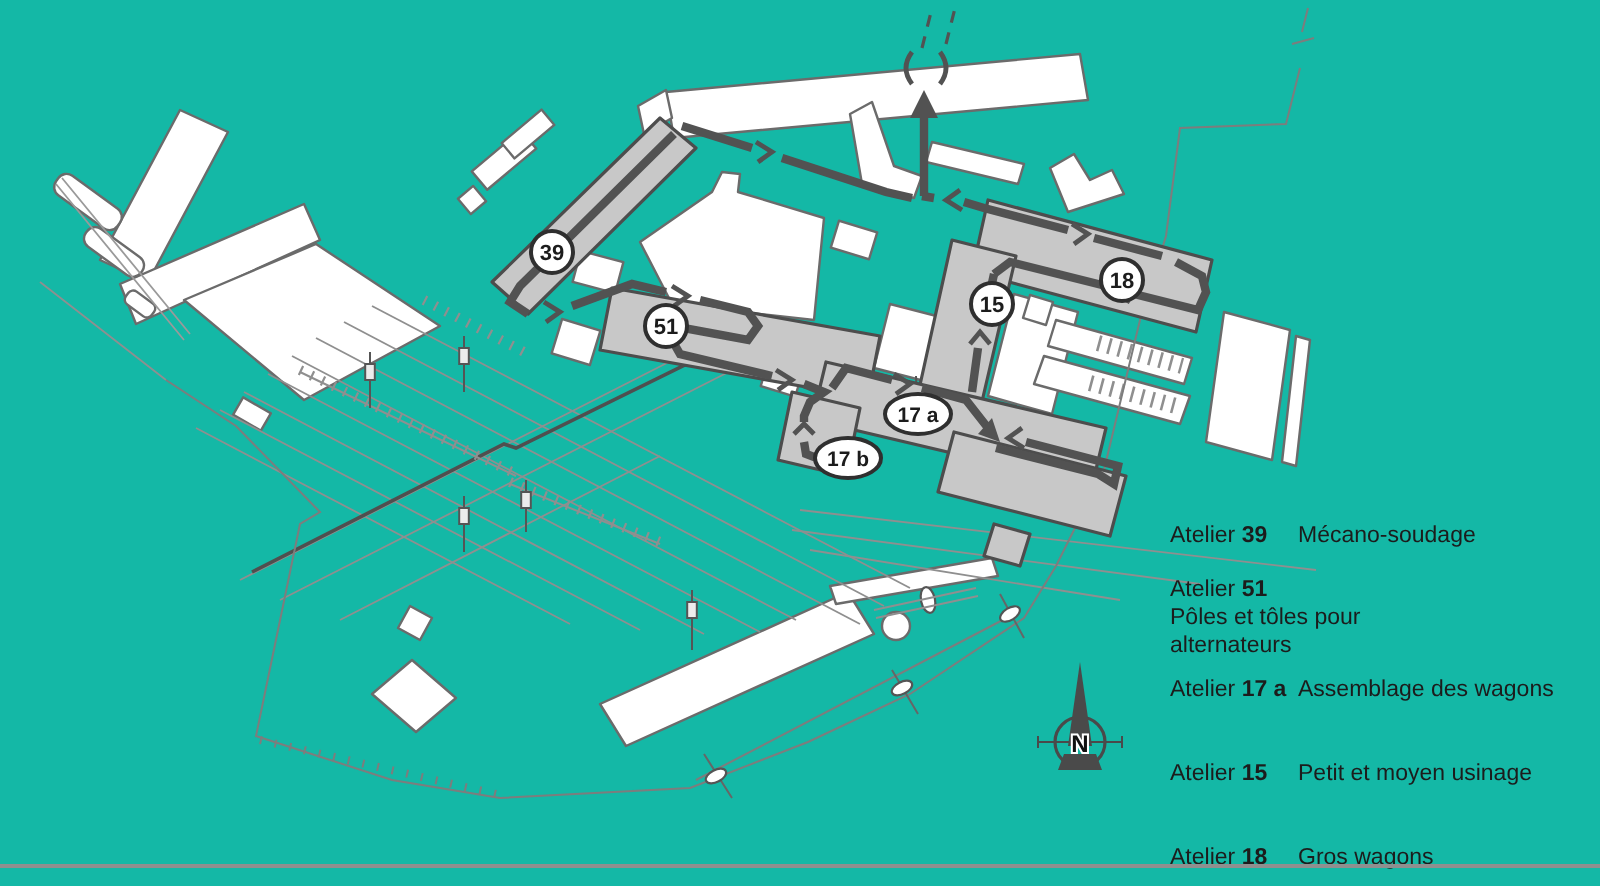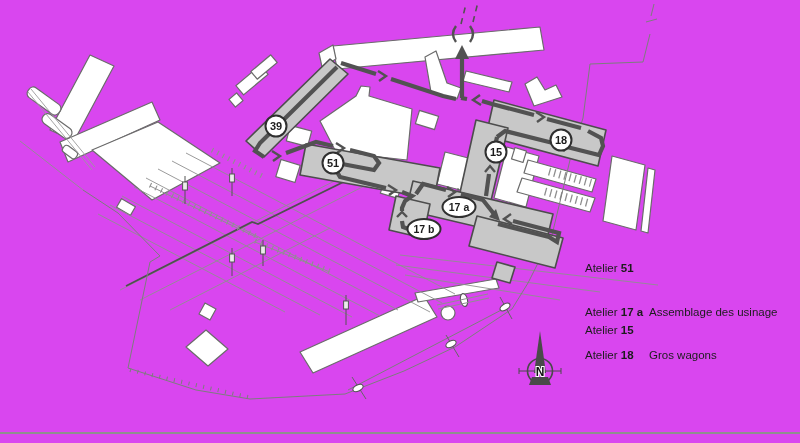--- a/index.html
+++ b/index.html
@@ -1,26 +1,26 @@
 <!DOCTYPE html>
 <html><head>
 <meta charset="utf-8">
 <style>
   html,body{margin:0;padding:0;background:#fff;}
-  #stage{position:relative;width:800px;height:443px;background:#d946ef;overflow:hidden;
+  #stage{position:relative;width:800px;height:443px;background:#14b8a6;overflow:hidden;
          font-family:"Liberation Sans",sans-serif;}
   #map-svg{position:absolute;left:0;top:0;}
   .legend{position:absolute;left:585px;top:261px;width:212px;color:#1c1c1c;
           font-size:11.5px;line-height:14px;}
   .legend-row{display:flex;}
   .legend-row.m13{margin-bottom:13px}
-  .legend-row.m10{margin-bottom:22px}
+  .legend-row.m10{margin-bottom:0}
   .legend-row.m8{margin-bottom:8px}
-  .legend-row.m12{margin-bottom:4px}
-  .legend-row.m11{margin-bottom:11px}
+  .legend-row.m12{margin-bottom:28px}
+  .legend-row.m11{margin-bottom:28px}
   .legend-atelier{flex:0 0 64px;white-space:nowrap;}
   .legend-atelier b{font-weight:bold;}
   .legend-desc{flex:0 0 148px;max-width:148px;}
   .bottom-rule{position:absolute;left:0;top:432px;width:800px;height:2px;background:#8f8f8f;}
   text{font-family:"Liberation Sans",sans-serif;}
 </style>
 </head>
 <body>
 
 <div id="stage">
@@ -227,31 +227,37 @@
   <g>
     <path d="M 519,371 L 561,371 M 519,368 L 519,374 M 561,368 L 561,374" stroke="#4a4a4a" stroke-width="1" fill="none"></path>
     <circle cx="540" cy="371" r="12.5" fill="none" stroke="#4a4a4a" stroke-width="1.6"></circle>
     <polygon points="540,331 546,373 534,373" fill="#4a4a4a"></polygon>
     <polygon points="532,377 548,377 551,385 529,385" fill="#4a4a4a"></polygon>
     <text x="540" y="376" font-size="12" font-weight="bold" text-anchor="middle" fill="#111" stroke="#ffffff" stroke-width="2" style="paint-order:stroke">N</text>
   </g>
 </svg>
 
   <div class="legend">
+    <div class="legend-row m13">
+      <span class="legend-atelier"><span>Atelier</span>&nbsp;<b>39</b></span>
+      <span class="legend-desc">Mécano-soudage</span>
+    </div>
     <div class="legend-row m10">
       <span class="legend-atelier"><span>Atelier</span>&nbsp;<b>51</b></span>
     </div>
     <div class="legend-row m8">
+      <span class="legend-desc">Pôles et tôles pour alternateurs</span>
     </div>
     <div class="legend-row m12">
       <span class="legend-atelier"><span>Atelier</span>&nbsp;<b>17 a</b></span>
-      <span class="legend-desc">Assemblage des usinage</span>
+      <span class="legend-desc">Assemblage des wagons</span>
     </div>
     <div class="legend-row m11">
       <span class="legend-atelier"><span>Atelier</span>&nbsp;<b>15</b></span>
+      <span class="legend-desc">Petit et moyen usinage</span>
     </div>
     <div class="legend-row">
       <span class="legend-atelier"><span>Atelier</span>&nbsp;<b>18</b></span>
       <span class="legend-desc">Gros wagons</span>
     </div>
   </div>
 
   <div class="bottom-rule"></div>
 </div>
 

